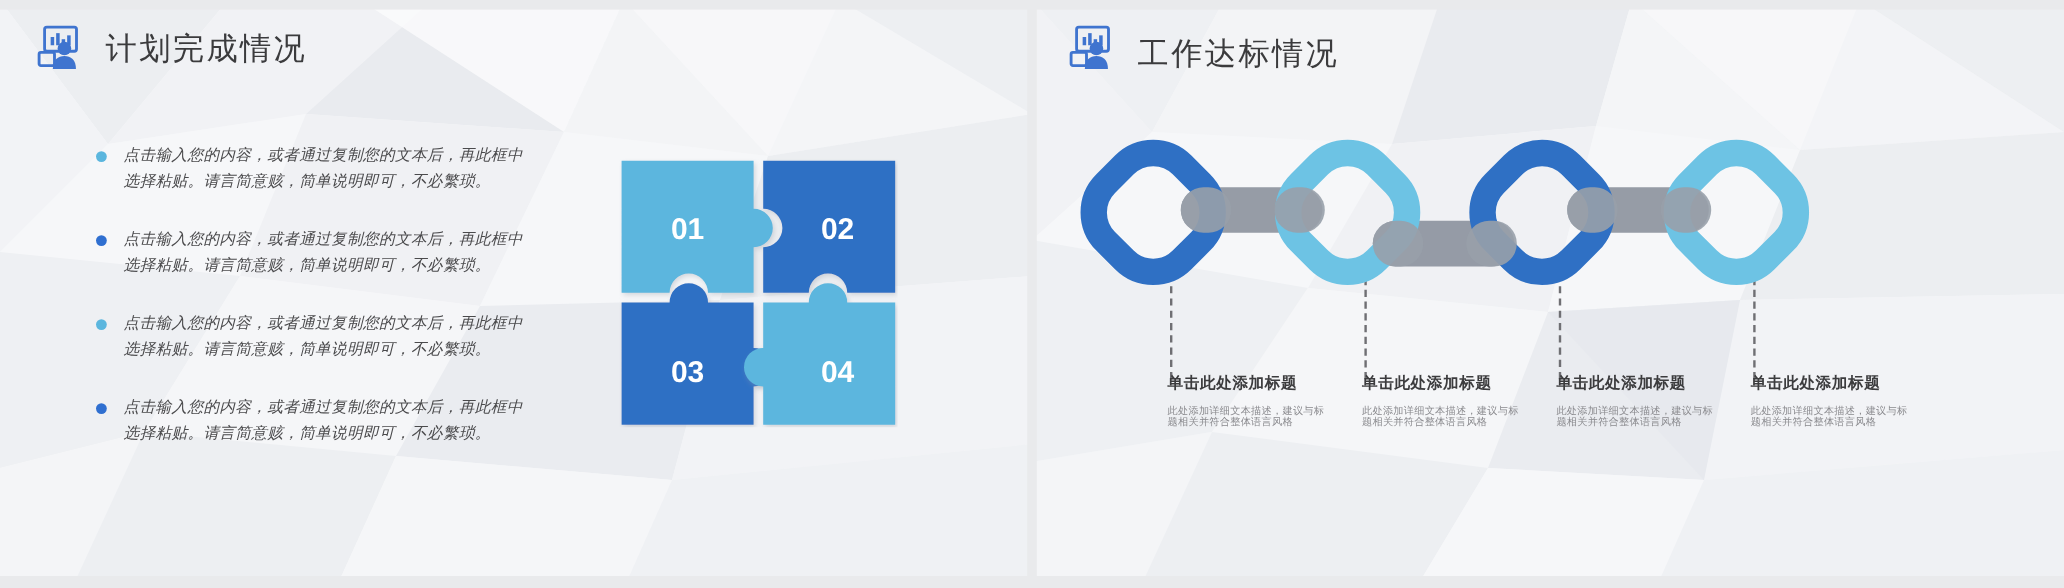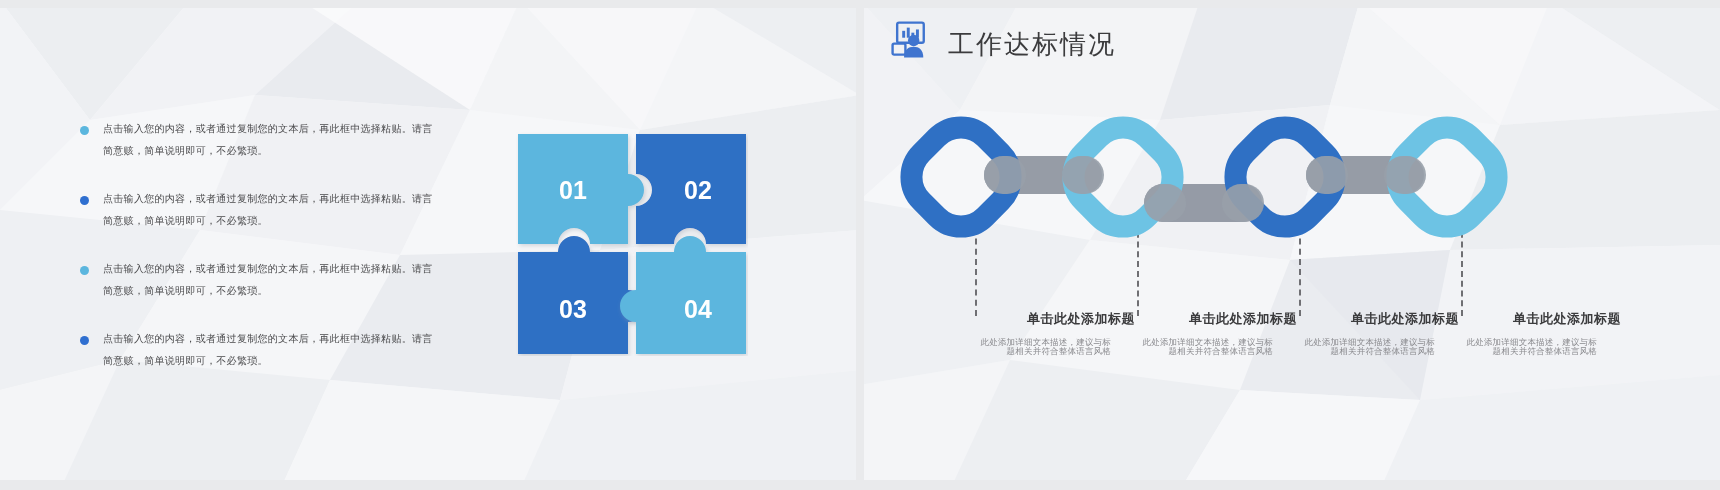--- a/index.html
+++ b/index.html
@@ -23,21 +23,21 @@
   
   .header{position:absolute;left:28px;top:18px;display:flex;align-items:center;gap:16px;z-index:20;}
   .header.right-h{left:810px;}
   .hdr-icon{width:44px;height:44px;flex:0 0 44px;}
   .hdr-title{font-size:26px;color:#3b3b3d;letter-spacing:2px;font-weight:400;white-space:nowrap;}
 
   
   .bullets{position:absolute;left:80px;top:118px;width:360px;z-index:20;}
   .bullet-row{display:flex;gap:14px;margin-bottom:26px;}
   .dot{width:9px;height:9px;border-radius:50%;margin-top:8px;flex:0 0 9px;}
-  .bullet-text{font-size:10px;line-height:22px;color:#4a4a4c;letter-spacing:.3px;}
+  .bullet-text{font-size:13px;line-height:22px;color:#4a4a4c;letter-spacing:.3px;font-style:italic;}
 
   
   .puzzle{position:absolute;left:516px;top:132px;width:232px;height:224px;z-index:20;}
   .puzzle svg{display:block;}
   .pz-num{font-size:25px;font-weight:bold;fill:#ffffff;font-family:"Liberation Sans",sans-serif;}
 
   
   .chain{position:absolute;left:866px;top:112px;width:640px;height:130px;z-index:15;}
   .chain svg{display:block;}
 
@@ -75,20 +75,35 @@
         <polygon points="600,250 860,230 860,370 560,400" fill="#f2f3f6"></polygon>
         <polygon points="0,390 120,360 60,490 0,490" fill="#f4f5f7"></polygon>
         <polygon points="120,360 330,380 280,490 60,490" fill="#edeff2"></polygon>
         <polygon points="330,380 560,400 520,490 280,490" fill="#f5f6f8"></polygon>
         <polygon points="560,400 860,370 860,490 520,490" fill="#eff1f4"></polygon>
         <polygon points="300,0 520,0 470,110" fill="#fbfbfc" opacity=".8"></polygon>
         <polygon points="640,130 860,95 700,0 520,0" fill="#fafafb" opacity=".55"></polygon>
       </svg>
     </div>
 
+    <div class="header">
+      <span class="hdr-icon">
+        <svg viewBox="0 0 48 48" width="44" height="44">
+          <rect x="10" y="5" width="29" height="22" rx="2" fill="none" stroke="#3f74cf" stroke-width="2.6"></rect>
+          <rect x="15.5" y="14" width="3.2" height="7.5" fill="#3f74cf"></rect>
+          <rect x="20.5" y="10.5" width="3.2" height="11" fill="#3f74cf"></rect>
+          <rect x="25.5" y="16" width="3.2" height="5.5" fill="#3f74cf"></rect>
+          <rect x="30.5" y="12.5" width="3.2" height="9" fill="#3f74cf"></rect>
+          <rect x="5" y="28" width="14" height="12" rx="1.6" fill="none" stroke="#3f74cf" stroke-width="2.6"></rect>
+          <circle cx="28" cy="24.5" r="6.2" fill="#3f74cf"></circle>
+          <path d="M17.5 43 C17.5 34.6 22.2 31.3 28 31.3 C33.8 31.3 38.5 34.6 38.5 43 Z" fill="#3f74cf"></path>
+        </svg>
+      </span>
+      <span class="hdr-title">计划完成情况</span>
+    </div>
 
     <div class="bullets">
       <div class="bullet-row">
         <span class="dot" style="background:#5bb6de"></span>
         <span class="bullet-text">点击输入您的内容，或者通过复制您的文本后，再此框中选择粘贴。请言简意赅，简单说明即可，不必繁琐。</span>
       </div>
       <div class="bullet-row">
         <span class="dot" style="background:#2f6fd0"></span>
         <span class="bullet-text">点击输入您的内容，或者通过复制您的文本后，再此框中选择粘贴。请言简意赅，简单说明即可，不必繁琐。</span>
       </div>
@@ -224,21 +239,21 @@
           <rect x="498" y="44" width="42" height="38" rx="19" fill="#98a0aa" opacity=".9"></rect>
         </g>
       </svg>
     </div>
 
     <div class="dash" style="left:115px;top:218px;height:98px;"></div>
     <div class="dash" style="left:277px;top:222px;height:94px;"></div>
     <div class="dash" style="left:439px;top:218px;height:98px;"></div>
     <div class="dash" style="left:601px;top:222px;height:94px;"></div>
 
-    <div class="caps" style="left:8px;top:310px;width:840px;text-align:right;">
+    <div class="caps" style="left:8px;top:310px;width:840px;">
       <div class="cap" style="margin-left:105px;width:162px;">
         <div class="cap-title">单击此处添加标题</div>
         <div class="cap-body">此处添加详细文本描述，建议与标题相关并符合整体语言风格</div>
       </div>
       <div class="cap" style="width:162px;">
         <div class="cap-title">单击此处添加标题</div>
         <div class="cap-body">此处添加详细文本描述，建议与标题相关并符合整体语言风格</div>
       </div>
       <div class="cap" style="width:162px;">
         <div class="cap-title">单击此处添加标题</div>

